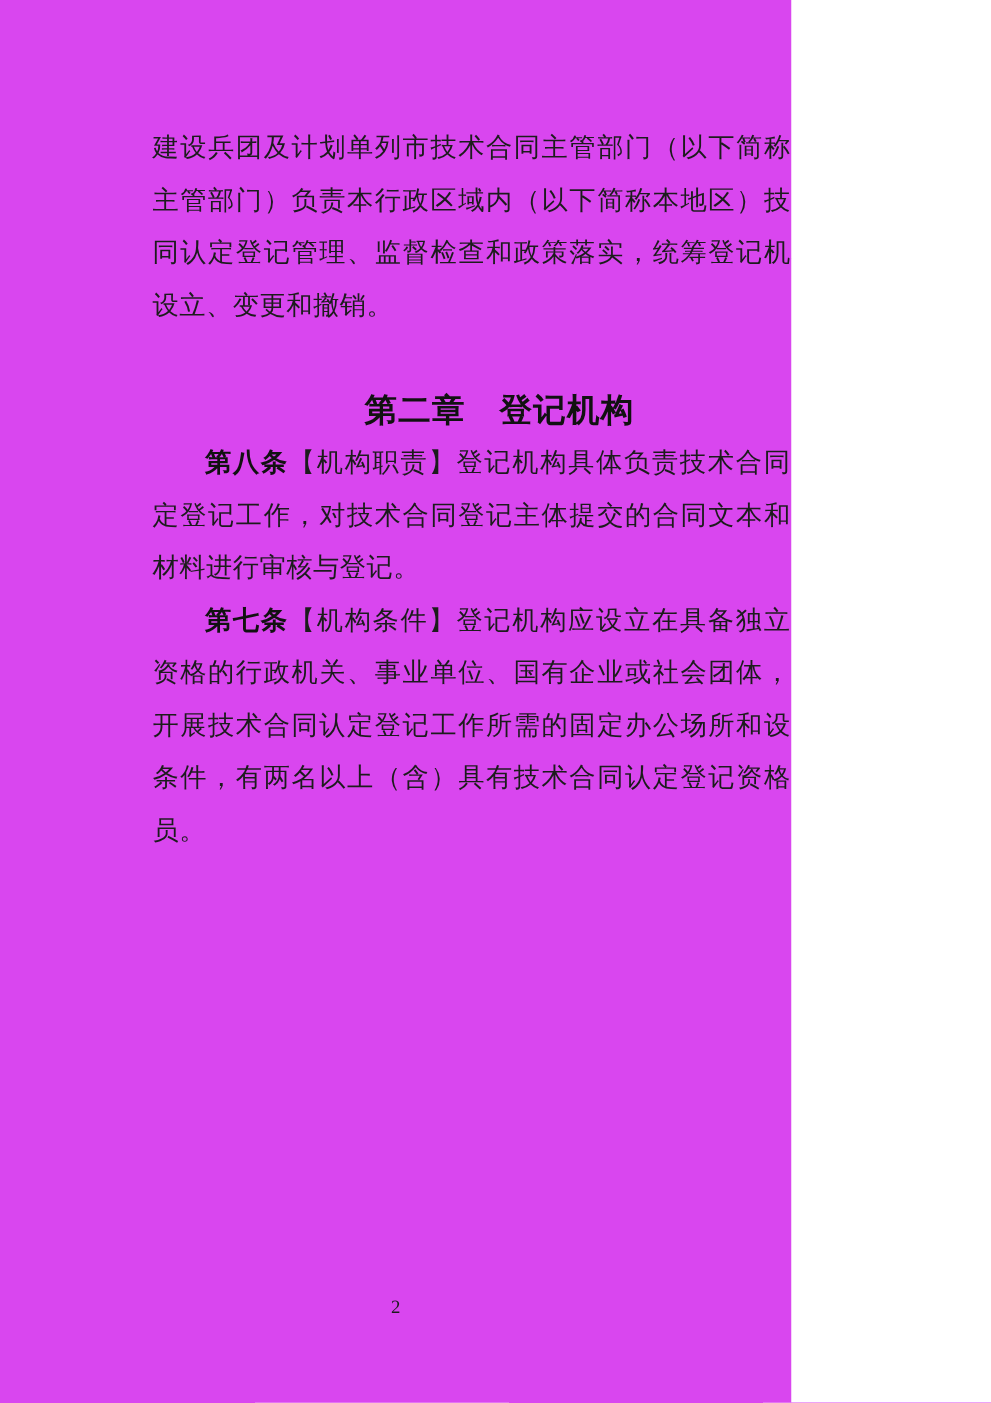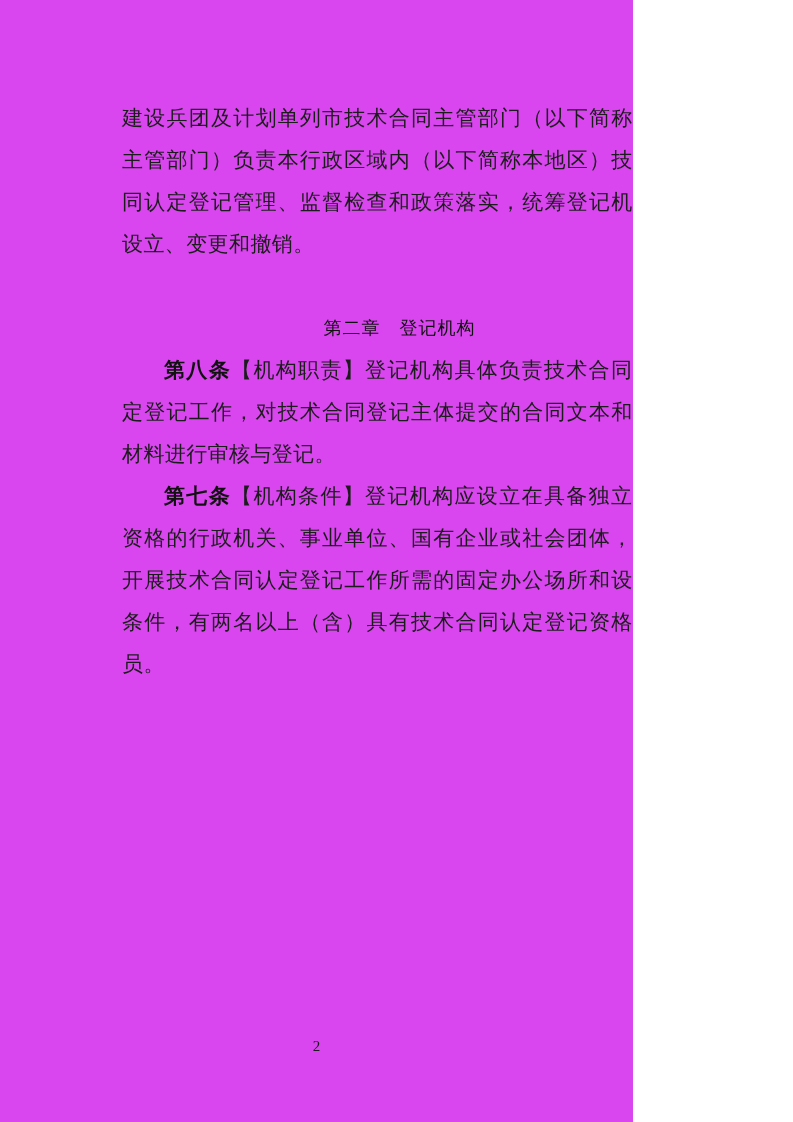--- a/index.html
+++ b/index.html
@@ -35,22 +35,22 @@
     margin: 0;
     padding: 0;
   }
   .content p.indent {
     text-indent: 2em;
   }
   .chapter-heading {
     margin-top: 42px !important;
     text-align: center;
     text-indent: 0;
-    font-weight: normal;
-    font-size: 18px;
+    font-weight: bold;
+    font-size: 26px;
     letter-spacing: 1px;
     font-family: "Liberation Sans", "DejaVu Sans", sans-serif;
     color: #111111;
   }
   .article-label {
     font-weight: bold;
     color: #111111;
   }
   .page-number {
     position: absolute;

